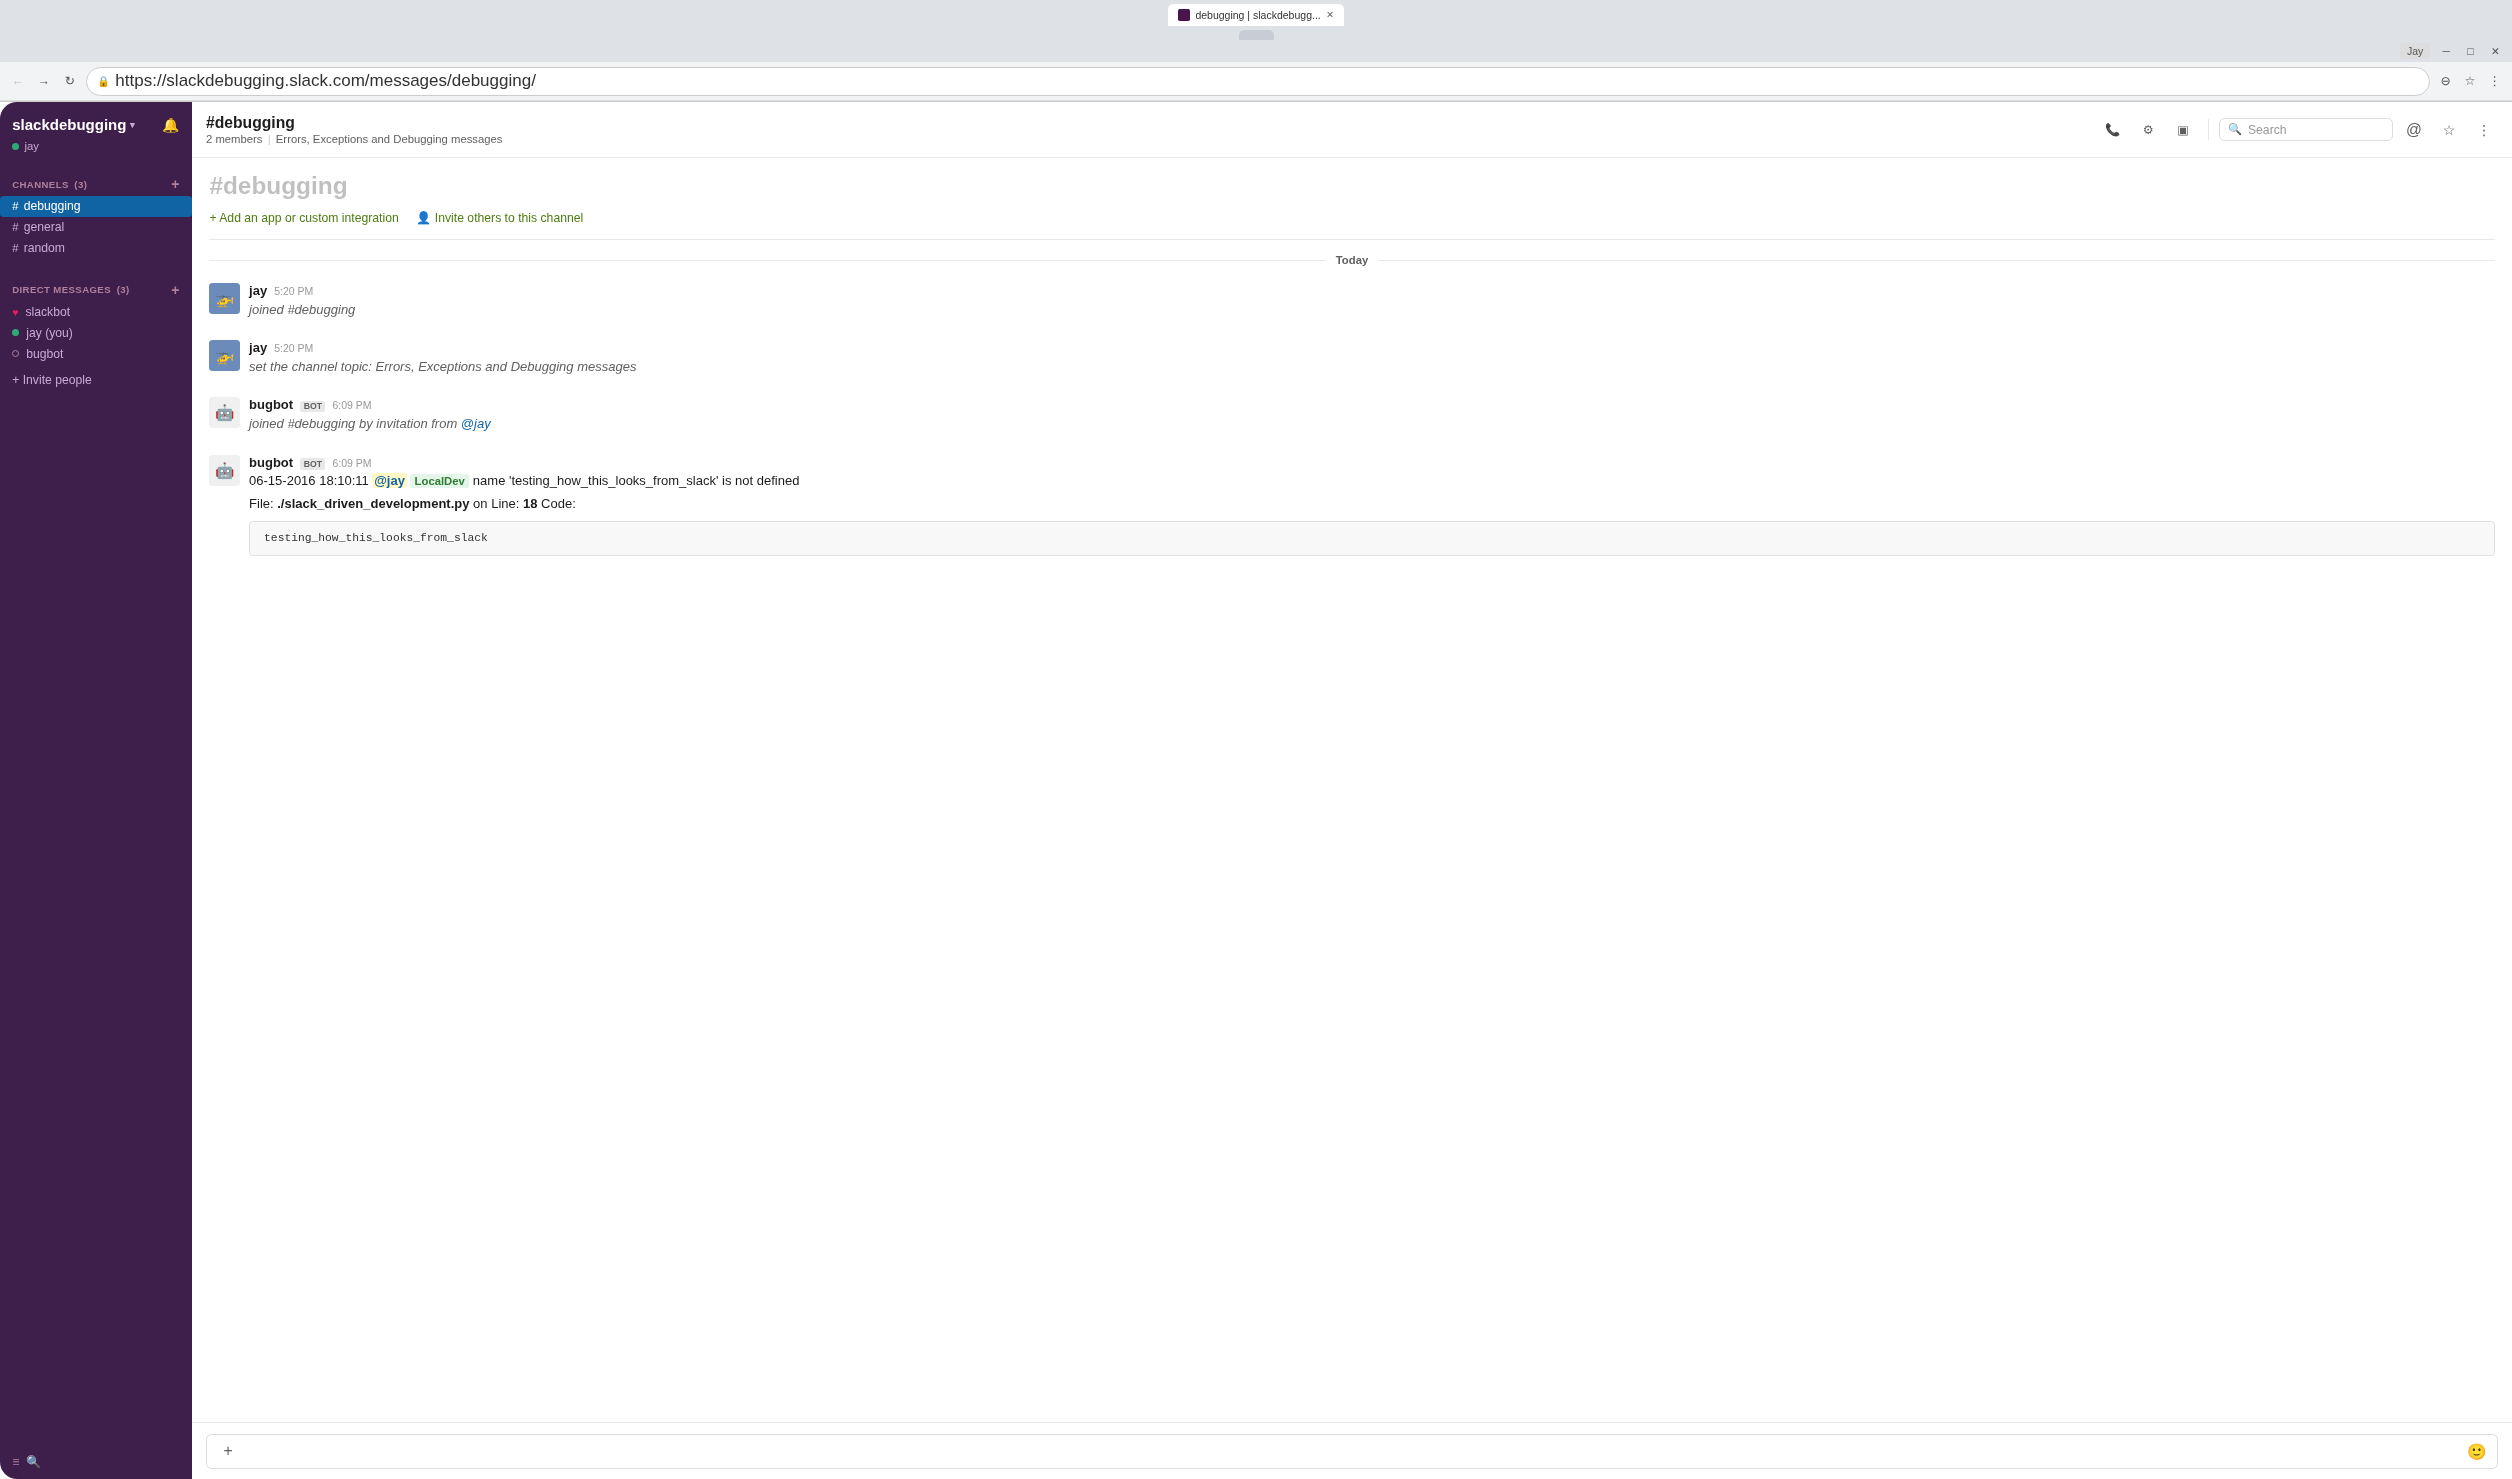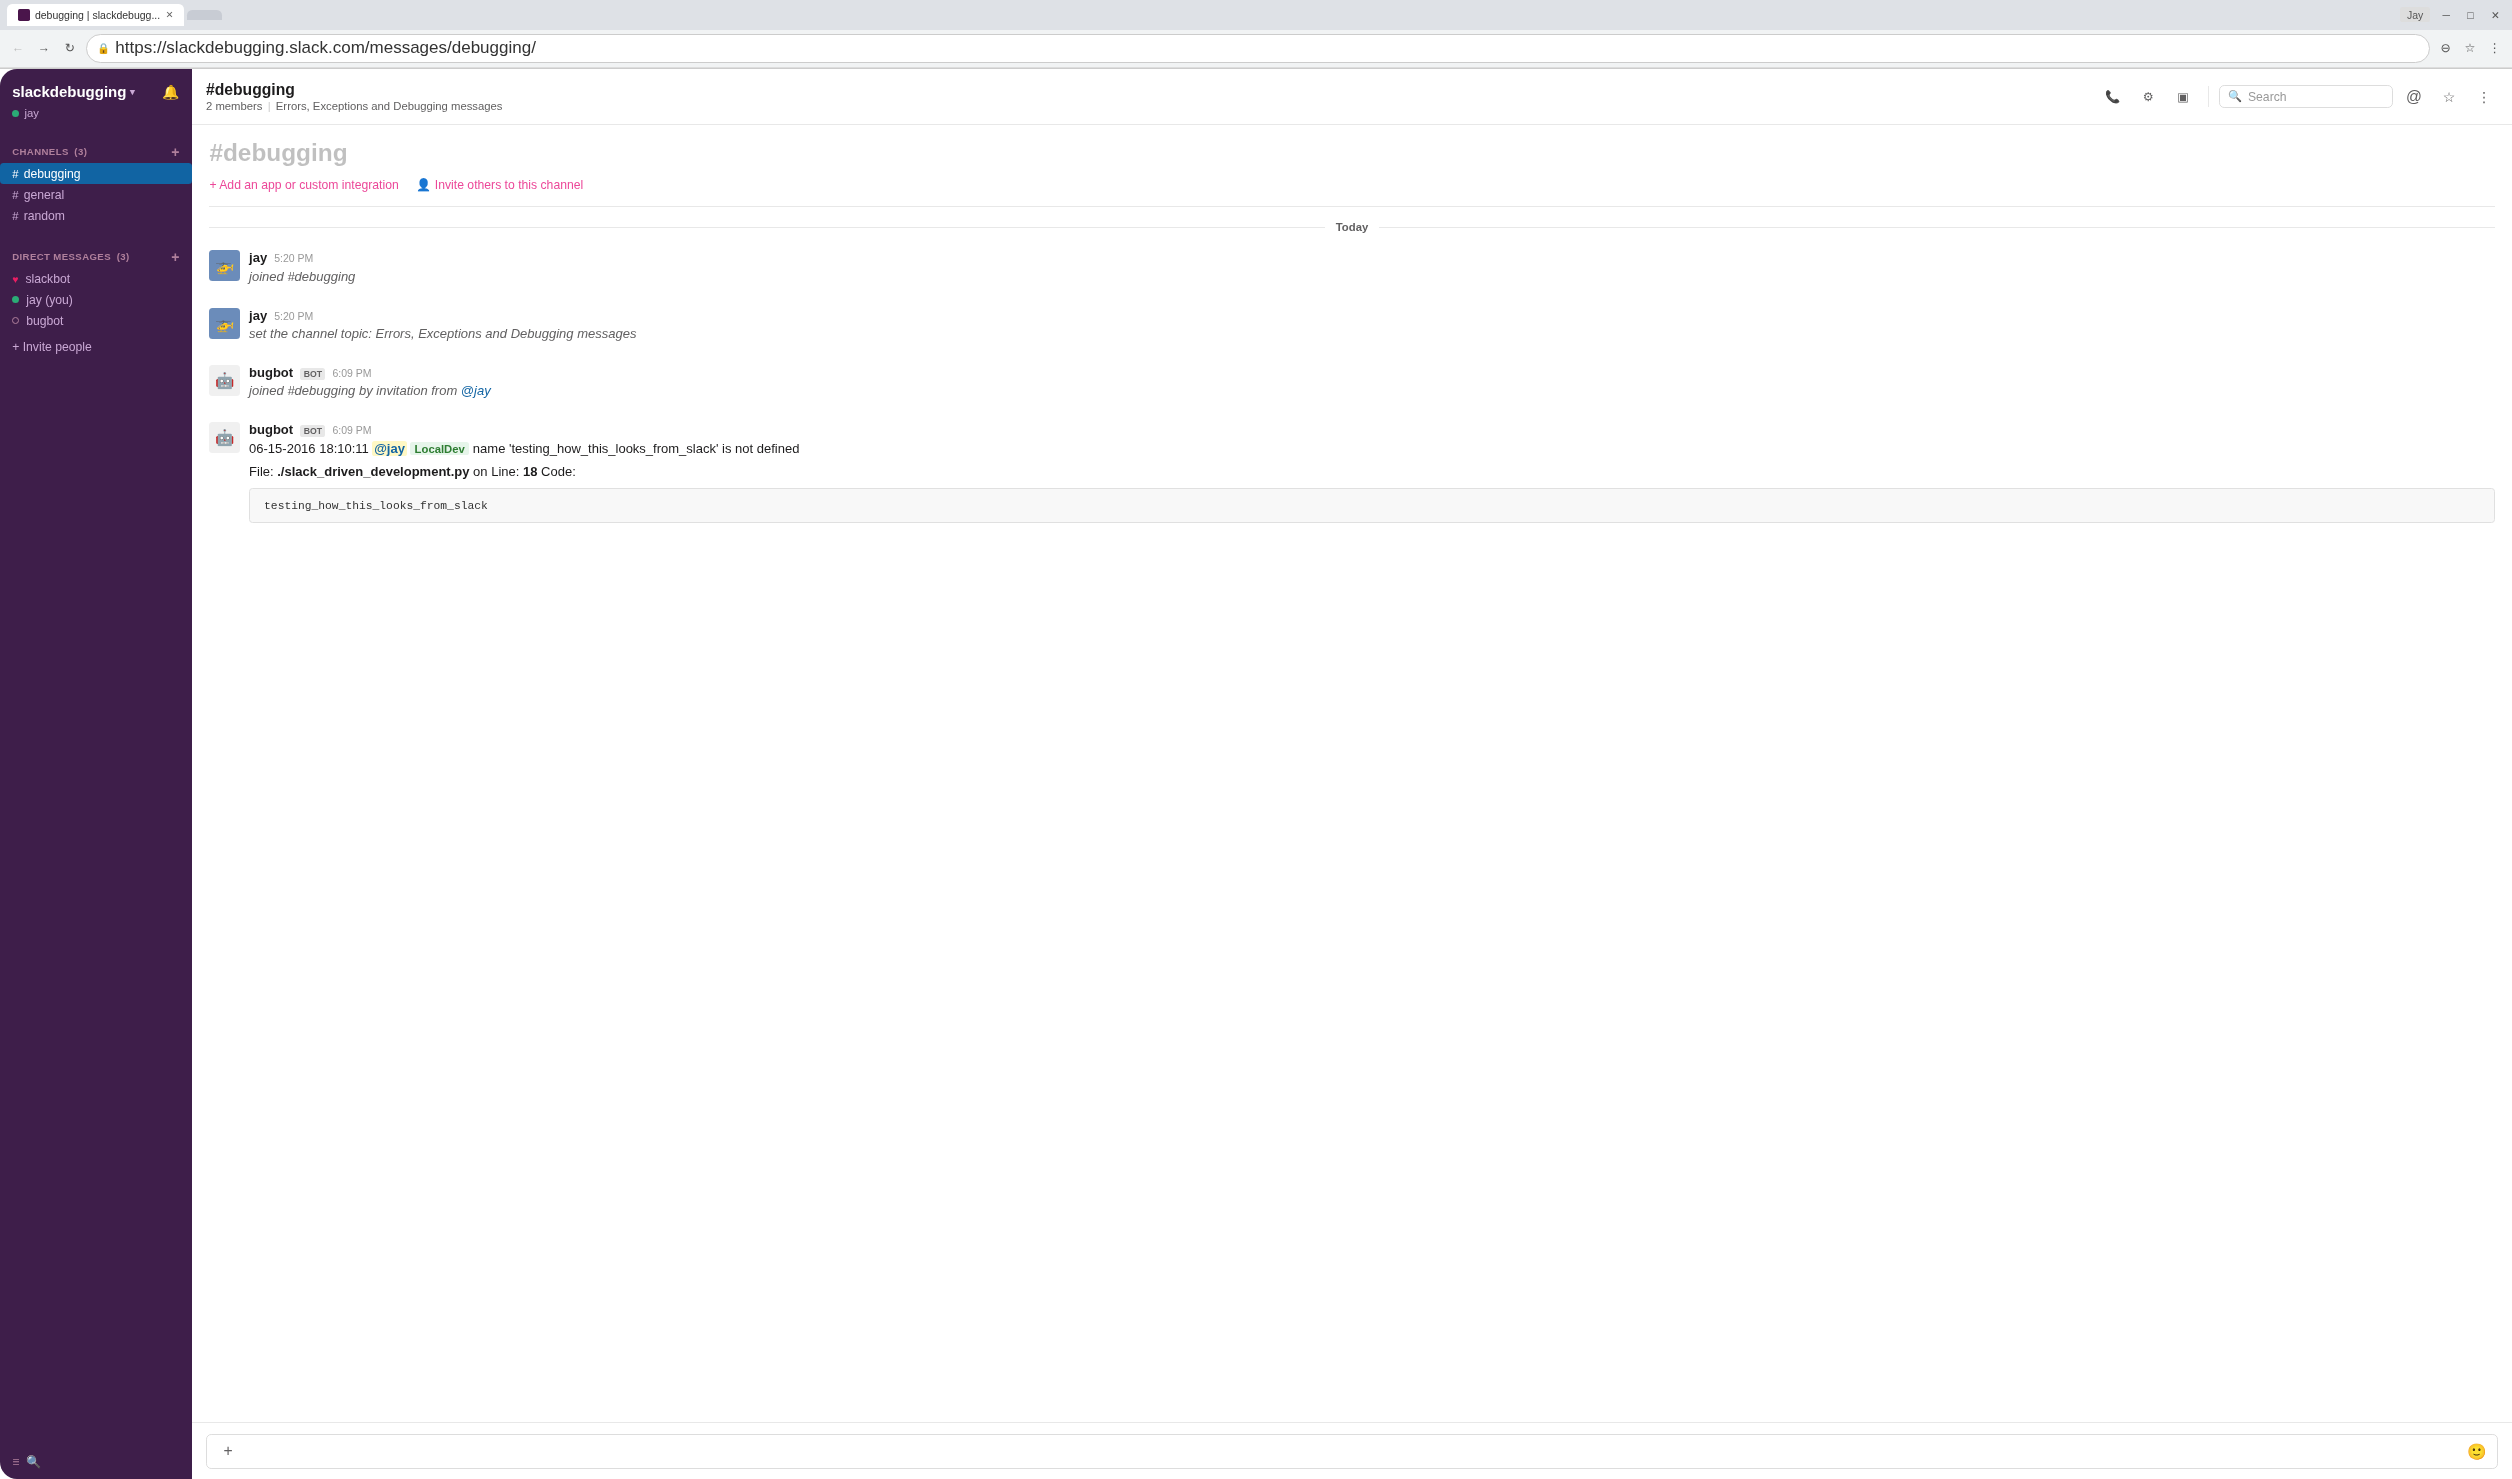--- a/index.html
+++ b/index.html
@@ -1,20 +1,20 @@
 <!DOCTYPE html>
 <html style="font-size:14px"><head>
   <meta charset="utf-8">
   <style>
     * { margin: 0; padding: 0; box-sizing: border-box; }
     body { font-family: -apple-system, BlinkMacSystemFont, 'Segoe UI', sans-serif; font-size: 12.2px; background: #fff; display: flex; flex-direction: column; height: 100vh; overflow: hidden; }
 
     
     .browser-chrome { background: #e8e8e8; border-bottom: 0.9px solid #ccc; }
-    .browser-titlebar { display: flex; align-items: center; padding: 3.5px 7px; gap: 3.5px; background: #dee1e6; }
+    .browser-titlebar { display: flex; align-items: center; padding: 3.5px 7px; gap: 3.5px; background: #dee1e6; flex-direction: column; }
     .browser-tab { display: flex; align-items: center; gap: 5.2px; background: #fff; border-radius: 5.2px 5.2px 0 0; padding: 5.2px 10.5px; font-size: 10.5px; color: #333; min-width: 157px; }
     .browser-tab-favicon { width: 12.2px; height: 12.2px; background: #4a154b; border-radius: 1.7px; display: inline-block; }
     .browser-tab-close { margin-left: auto; color: #666; cursor: pointer; font-size: 9.6px; }
     .browser-tab-inactive { background: #c8ccd4; border-radius: 5.2px 5.2px 0 0; padding: 5.2px 10.5px; font-size: 10.5px; color: #666; min-width: 35px; }
     .window-controls { margin-left: auto; display: flex; gap: 7px; }
     .window-control { font-size: 10.5px; color: #555; cursor: pointer; padding: 1.7px 5.2px; }
     .browser-nav { display: flex; align-items: center; padding: 4.4px 7px; gap: 5.2px; background: #f1f3f4; border-bottom: 0.9px solid #ddd; }
     .nav-btn { width: 21px; height: 21px; display: flex; align-items: center; justify-content: center; color: #555; font-size: 12.2px; cursor: pointer; border-radius: 50%; }
     .nav-btn.disabled { color: #bbb; }
     .address-bar { flex: 1; background: #fff; border: 0.9px solid #ccc; border-radius: 17.4px; padding: 3.5px 10.5px; font-size: 11.3px; color: #333; display: flex; align-items: center; gap: 5.2px; }
@@ -66,21 +66,21 @@
     .more-btn { color: #616061; font-size: 14px; cursor: pointer; width: 28px; height: 28px; display: flex; align-items: center; justify-content: center; }
 
     
     .messages-area { flex: 1; overflow-y: auto; padding: 14px 17.4px; }
     .channel-intro { padding-bottom: 14px; border-bottom: 0.9px solid #e8e8e8; margin-bottom: 14px; }
     .channel-intro-title { font-size: 24.4px; font-weight: 700; color: #333; opacity: 0.3; margin-bottom: 10.5px; }
     .intro-text { font-size: 13px; color: #333; line-height: 1.5; margin-bottom: 10.5px; }
     .intro-link { color: #1264a3; text-decoration: none; }
     .intro-italic { font-style: italic; color: #555; }
     .intro-actions { display: flex; gap: 17.4px; margin-top: 8.7px; }
-    .intro-action-btn { color: #ec4899; font-size: 12.2px; cursor: pointer; display: flex; align-items: center; gap: 3.5px; text-decoration: none; }
+    .intro-action-btn { color: #4d7c0f; font-size: 12.2px; cursor: pointer; display: flex; align-items: center; gap: 3.5px; text-decoration: none; }
     .today-divider { text-align: center; margin: 14px 0; position: relative; color: #616061; font-size: 11.3px; font-weight: 700; }
     .today-divider::before { content: ''; position: absolute; top: 50%; left: 0; right: 0; height: 0.9px; background: #e8e8e8; z-index: 0; }
     .today-divider span { background: #fff; padding: 0 10.5px; position: relative; z-index: 1; }
 
     
     .message { display: flex; gap: 8.7px; margin-bottom: 14px; padding: 3.5px 0; }
     .avatar { width: 31px; height: 31px; border-radius: 3.5px; flex-shrink: 0; overflow: hidden; background: #ccc; }
     .avatar-heli { background: #6b8cba; display: flex; align-items: center; justify-content: center; font-size: 15.7px; }
     .avatar-bot { background: #f0f0f0; display: flex; align-items: center; justify-content: center; font-size: 15.7px; }
     .message-content { flex: 1; }

